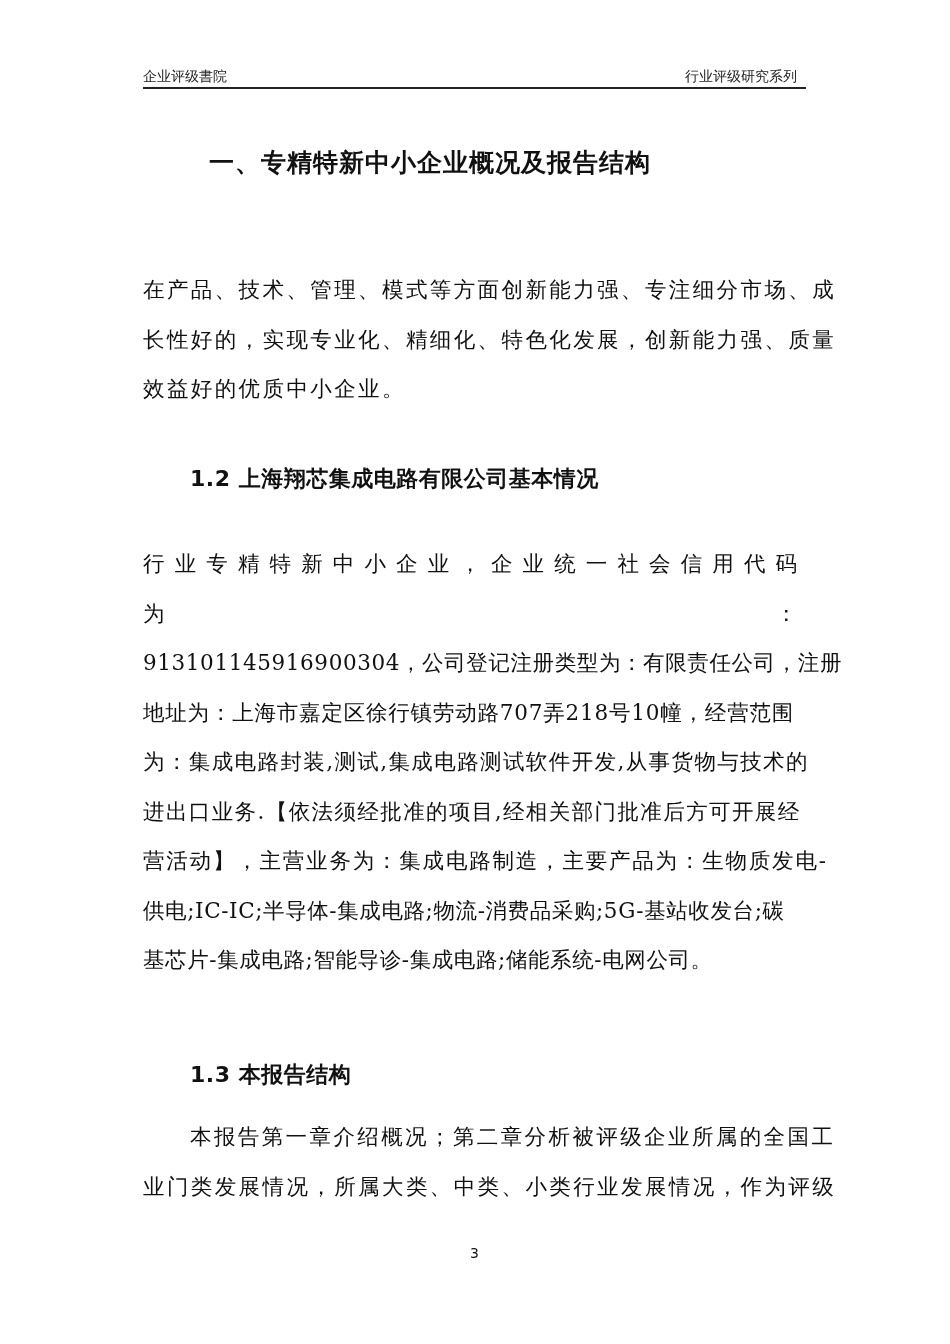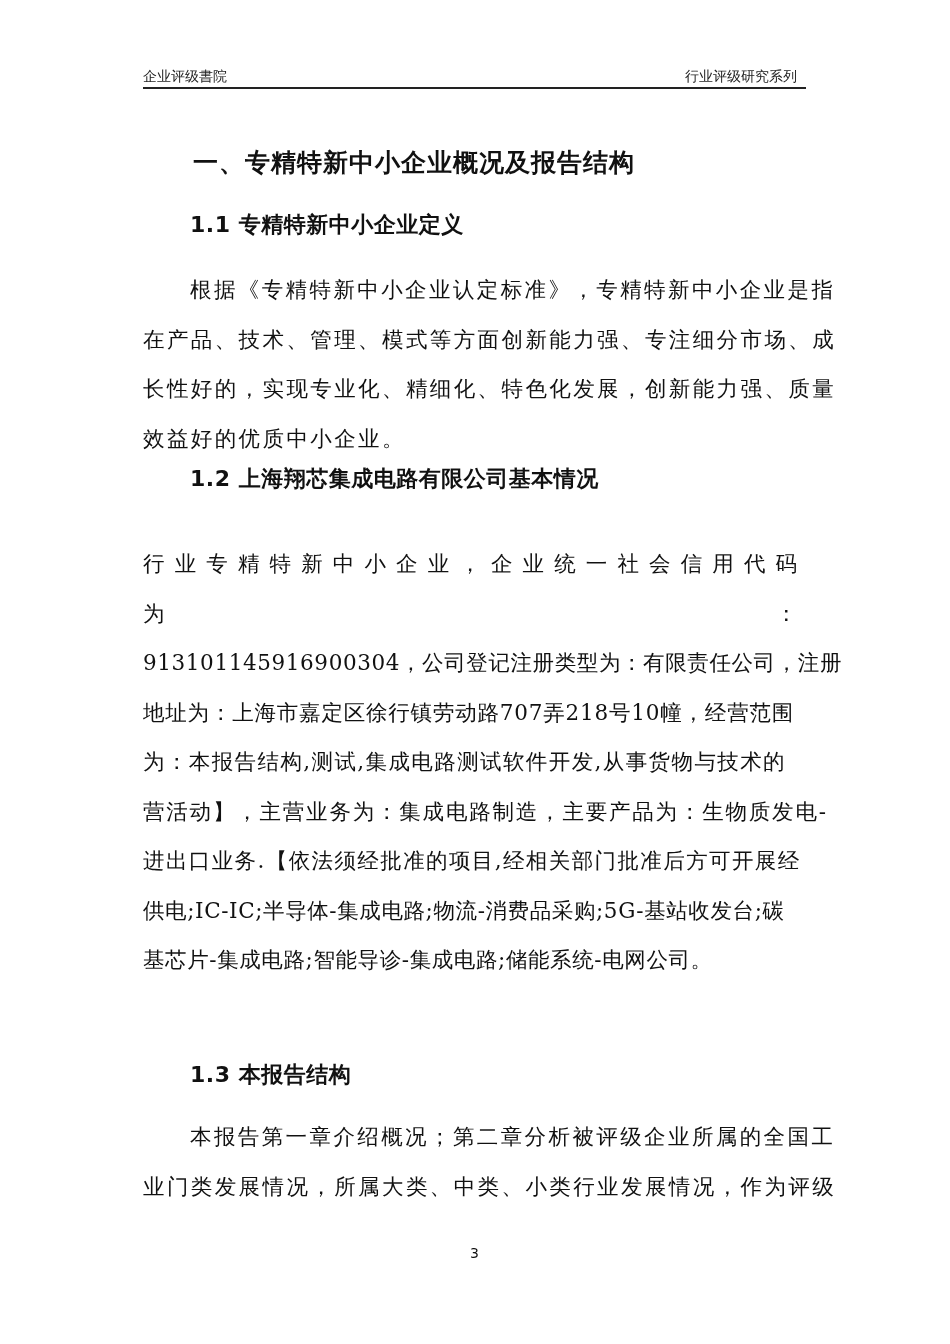--- a/index.html
+++ b/index.html
@@ -4,21 +4,21 @@
 <style>
   html, body { margin: 0; padding: 0; background: #ffffff; }
   body { width: 950px; height: 1344px; position: relative; overflow: hidden;
          font-family: "DejaVu Serif", "Liberation Serif", serif; color: #111; }
   .page { position: absolute; left: 0; top: 0; width: 950px; height: 1340px; }
   .hdr { position: absolute; left: 143px; top: 64px; width: 663px; height: 24px;
          font-family: "DejaVu Sans", "Liberation Sans", sans-serif; font-size: 14px; color: #222; }
   .hdr-left { position: absolute; left: 0; top: 4px; }
   .hdr-right { position: absolute; right: 9px; top: 4px; }
   .hdr-rule { position: absolute; left: 143px; top: 87px; width: 663px; height: 2px; background: #222; }
-  .h1 { position: absolute; left: 193px; top: 146px; font-size: 25px; font-weight: bold;
+  .h1 { position: absolute; left: 209px; top: 146px; font-size: 25px; font-weight: bold;
         font-family: "DejaVu Sans", "Liberation Sans", sans-serif; letter-spacing: 1px; }
   .h2 { position: absolute; left: 190px; font-size: 22px; font-weight: bold;
         font-family: "DejaVu Sans", "Liberation Sans", sans-serif; letter-spacing: 0.5px; }
   .para { position: absolute; left: 143px; width: 663px; font-size: 21.5px; line-height: 49.5px;
           text-align: justify; text-indent: 47px; letter-spacing: 2.4px; }
   .para .ln { display: block; white-space: nowrap; text-indent: 0; }
   .para .ln.first { padding-left: 47px; }
   .para .ln.spread { text-align: justify; text-align-last: justify; white-space: normal; }
   .pnum { position: absolute; left: 470px; top: 1245px; font-size: 14px;
           font-family: "DejaVu Sans", "Liberation Sans", sans-serif; }
@@ -29,36 +29,34 @@
 <div class="page">
 
   <div class="hdr">
     <span class="hdr-left">企业评级書院</span>
     <span class="hdr-right">行业评级研究系列</span>
   </div>
   <div class="hdr-rule"></div>
 
   <div class="h1">一、专精特新中小企业概况及报告结构</div>
 
-  <div class="h2" style="top:210px;">1.1 专精特新中小企业定义</div>
   <div class="para" style="top:265px;">
-    <span class="ln first">根据《专精特新中小企业认定标准》，专精特新中小企业是指</span>
     <span class="ln">在产品、技术、管理、模式等方面创新能力强、专注细分市场、成</span>
     <span class="ln">长性好的，实现专业化、精细化、特色化发展，创新能力强、质量</span>
     <span class="ln">效益好的优质中小企业。</span>
   </div>
 
   <div class="h2" style="top:464px;">1.2 上海翔芯集成电路有限公司基本情况</div>
   <div class="para" style="top:539px;">
     <span class="ln spread" style="letter-spacing:9px;">行业专精特新中小企业，企业统一社会信用代码为：</span>
     <span class="ln" style="letter-spacing:0.6px;">913101145916900304，公司登记注册类型为：有限责任公司，注册</span>
     <span class="ln" style="letter-spacing:0.8px;">地址为：上海市嘉定区徐行镇劳动路707弄218号10幢，经营范围</span>
-    <span class="ln" style="letter-spacing:1.4px;">为：本报告结构,测试,集成电路测试软件开发,从事货物与技术的</span>
+    <span class="ln" style="letter-spacing:1.4px;">为：集成电路封装,测试,集成电路测试软件开发,从事货物与技术的</span>
+    <span class="ln" style="letter-spacing:1.4px;">进出口业务.【依法须经批准的项目,经相关部门批准后方可开展经</span>
     <span class="ln" style="letter-spacing:1.8px;">营活动】，主营业务为：集成电路制造，主要产品为：生物质发电-</span>
-    <span class="ln" style="letter-spacing:1.4px;">进出口业务.【依法须经批准的项目,经相关部门批准后方可开展经</span>
     <span class="ln" style="letter-spacing:0.6px;">供电;IC-IC;半导体-集成电路;物流-消费品采购;5G-基站收发台;碳</span>
     <span class="ln" style="letter-spacing:0.6px;">基芯片-集成电路;智能导诊-集成电路;储能系统-电网公司。</span>
   </div>
 
   <div class="h2" style="top:1060px;">1.3 本报告结构</div>
   <div class="para" style="top:1112px;">
     <span class="ln first">本报告第一章介绍概况；第二章分析被评级企业所属的全国工</span>
     <span class="ln">业门类发展情况，所属大类、中类、小类行业发展情况，作为评级</span>
   </div>
 

